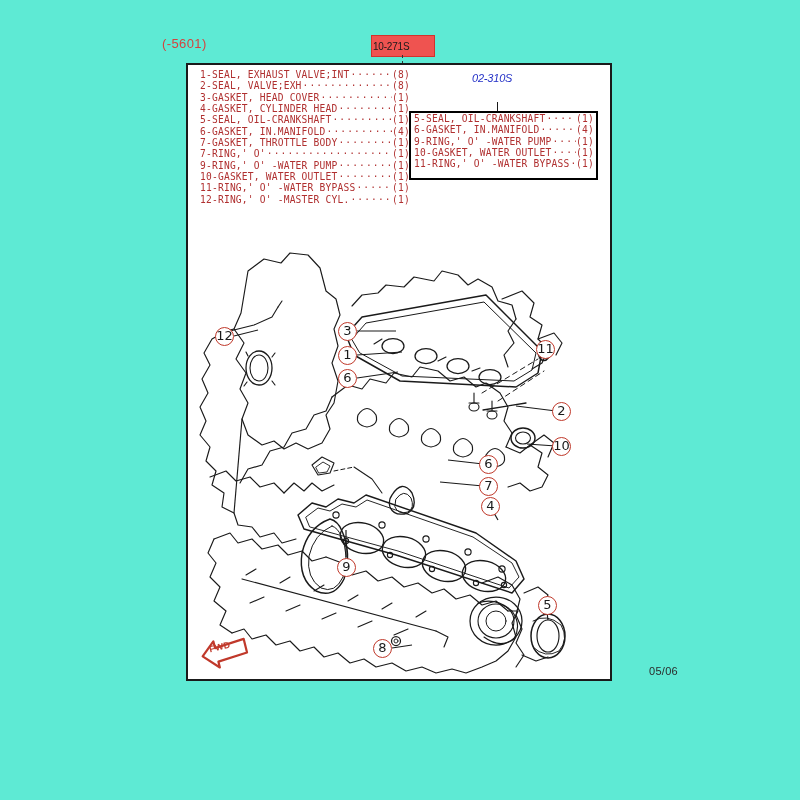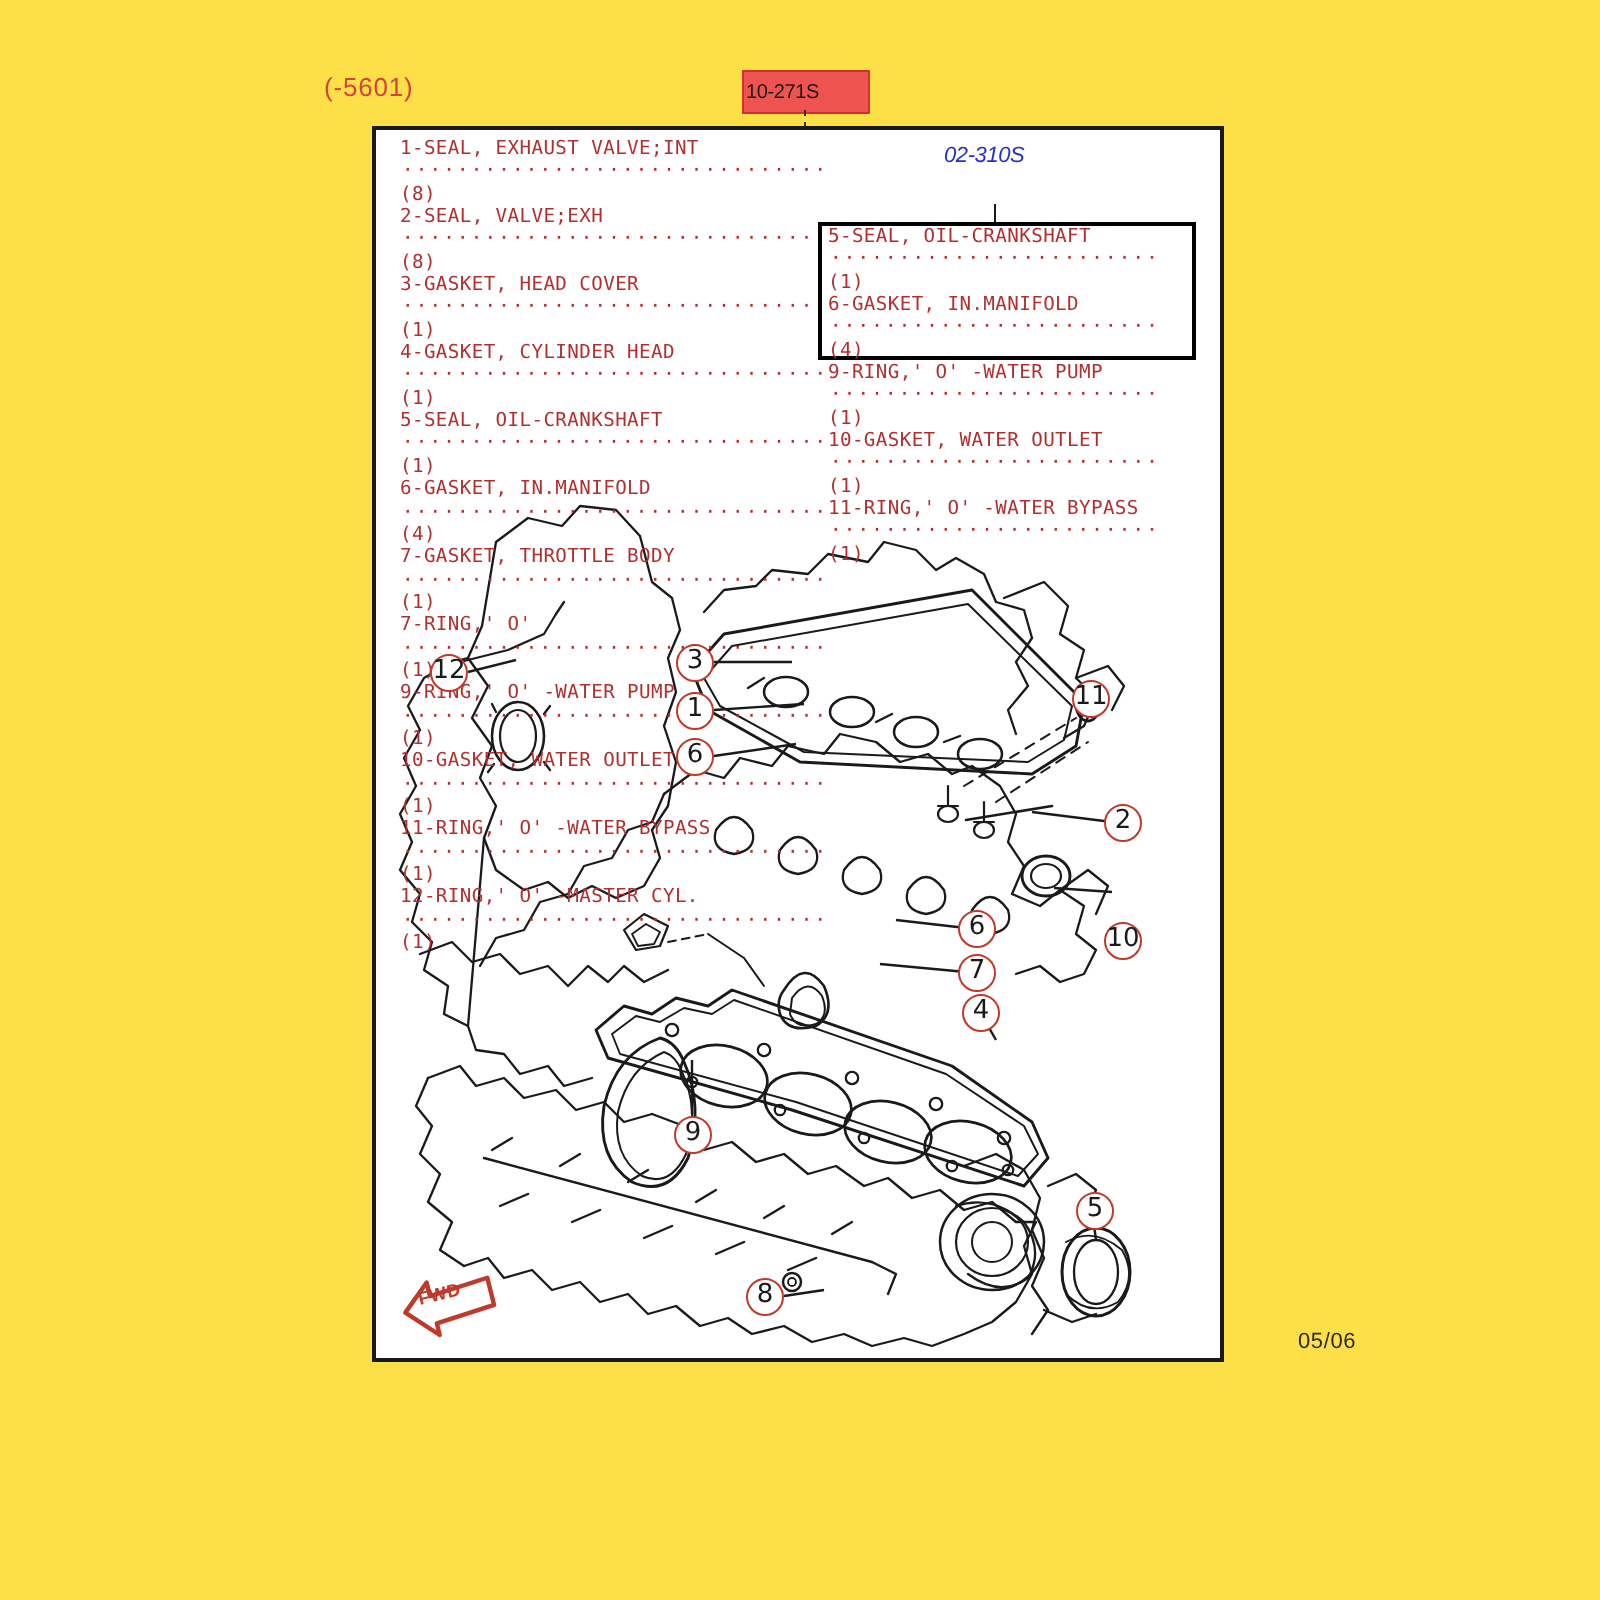--- a/index.html
+++ b/index.html
@@ -13,21 +13,21 @@
     position: relative;
     font-family: "Liberation Sans", sans-serif;
     overflow: hidden;
   }
 
   #page {
     position: absolute;
     left: 0; top: 0;
     width: 800px;
     height: 800px;
-    background: #fde047;
+    background: #5eead4;
   }
 
   
   .rev-code {
     position: absolute;
     left: 162px;
     top: 36px;
     font-size: 13px;
     color: #d4433f;
     letter-spacing: 0.4px;
@@ -83,21 +83,20 @@
   }
   .parts-row {
     font-size: 9.6px;
     line-height: 11.35px;
     color: #b03030;
     white-space: nowrap;
     letter-spacing: 0.2px;
     font-family: "DejaVu Sans Mono", monospace;
     display: flex;
     align-items: baseline;
-    flex-direction: column;
   }
   .parts-row .pl-name { flex: 0 0 auto; }
   .parts-row .pl-dots {
     flex: 1 1 auto;
     overflow: hidden;
     white-space: nowrap;
     letter-spacing: 1.1px;
     padding: 0 1px;
     color: #b03030;
   }
@@ -473,21 +472,21 @@
       <line x1="392" y1="648" x2="412" y2="645"></line>
     </g>
   </svg>
 
   <div class="callout" style="left:215px;top:327px;">12</div>
   <div class="callout" style="left:338px;top:322px;">3</div>
   <div class="callout" style="left:338px;top:346px;">1</div>
   <div class="callout" style="left:338px;top:369px;">6</div>
   <div class="callout" style="left:536px;top:340px;">11</div>
   <div class="callout" style="left:552px;top:402px;">2</div>
-  <div class="callout" style="left:552px;top:437px;margin-top:24px;">10</div>
+  <div class="callout" style="left:552px;top:437px;">10</div>
   <div class="callout" style="left:479px;top:455px;">6</div>
   <div class="callout" style="left:479px;top:477px;">7</div>
   <div class="callout" style="left:481px;top:497px;">4</div>
   <div class="callout" style="left:337px;top:558px;">9</div>
   <div class="callout" style="left:538px;top:596px;">5</div>
   <div class="callout" style="left:373px;top:639px;">8</div>
 
   <svg class="fwd-arrow" viewBox="0 0 52 36">
     <g transform="rotate(-14 26 18)">
       <path d="M4 18 L18 6 L18 13 L48 11 L48 25 L18 27 L18 33 Z" fill="none" stroke="#c0392b" stroke-width="2.2" stroke-linejoin="round"></path>

